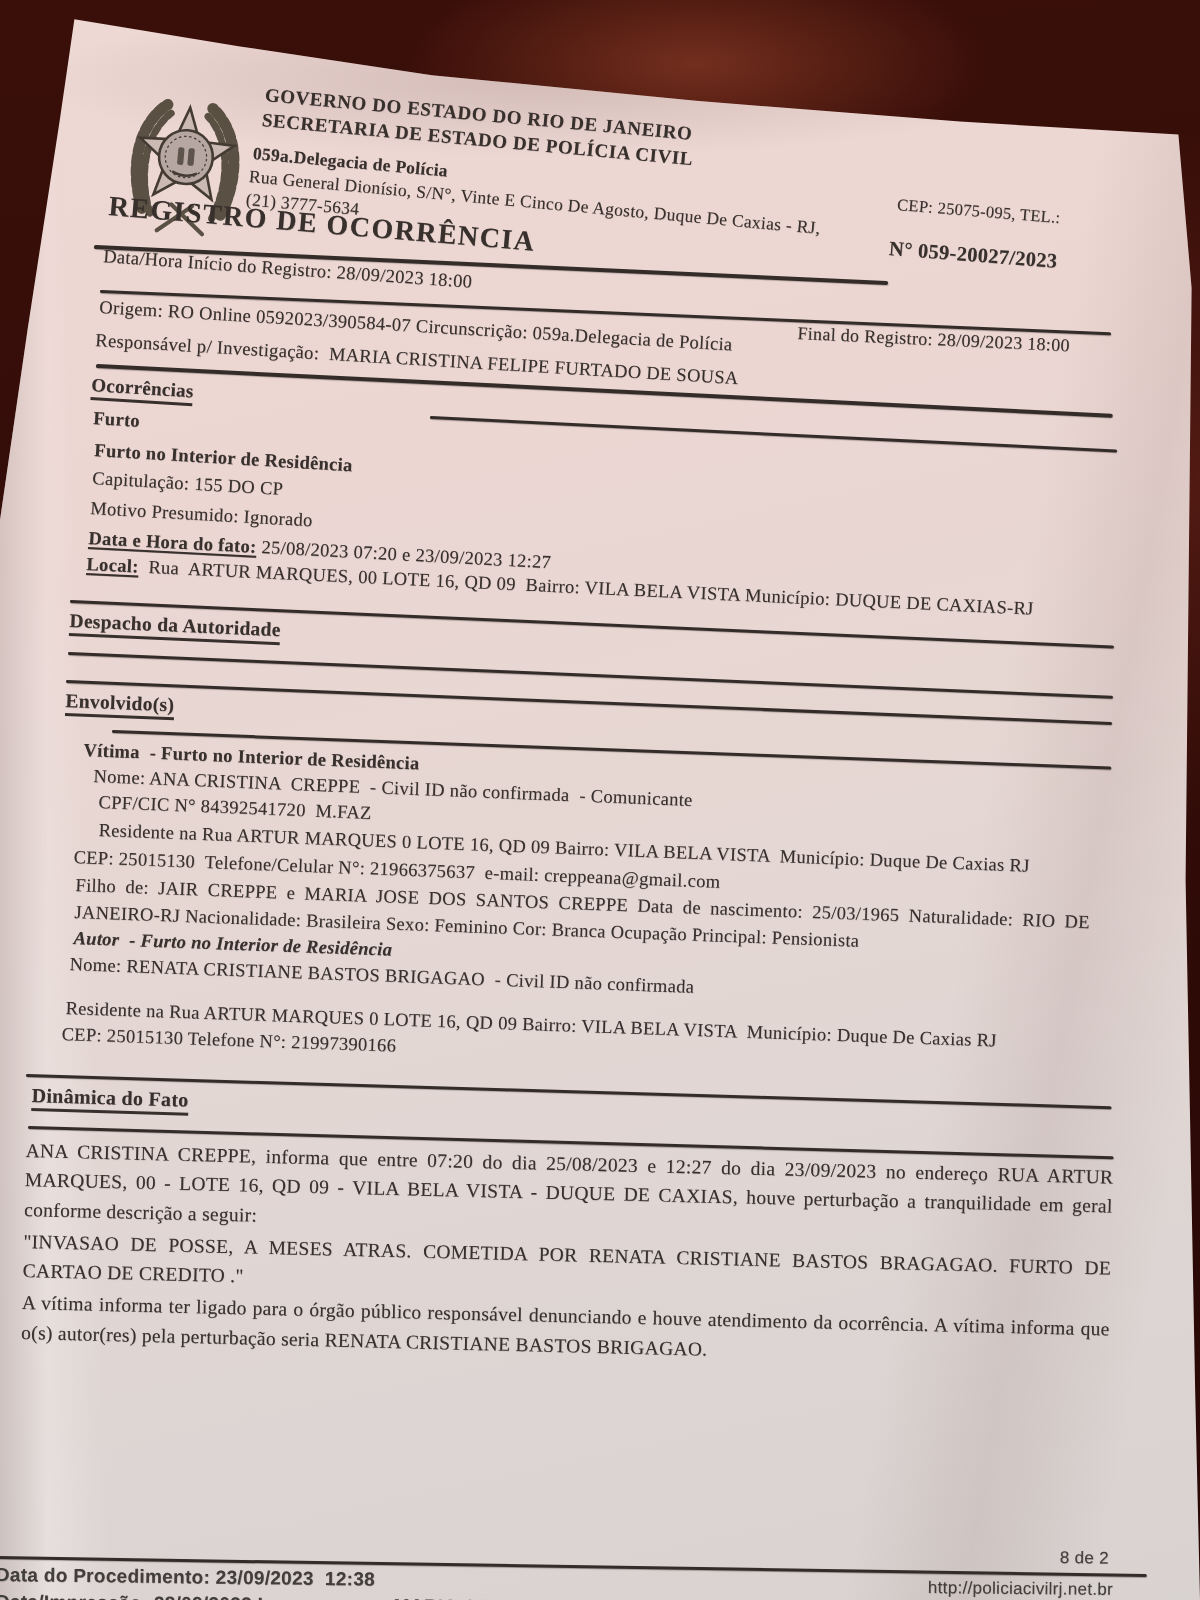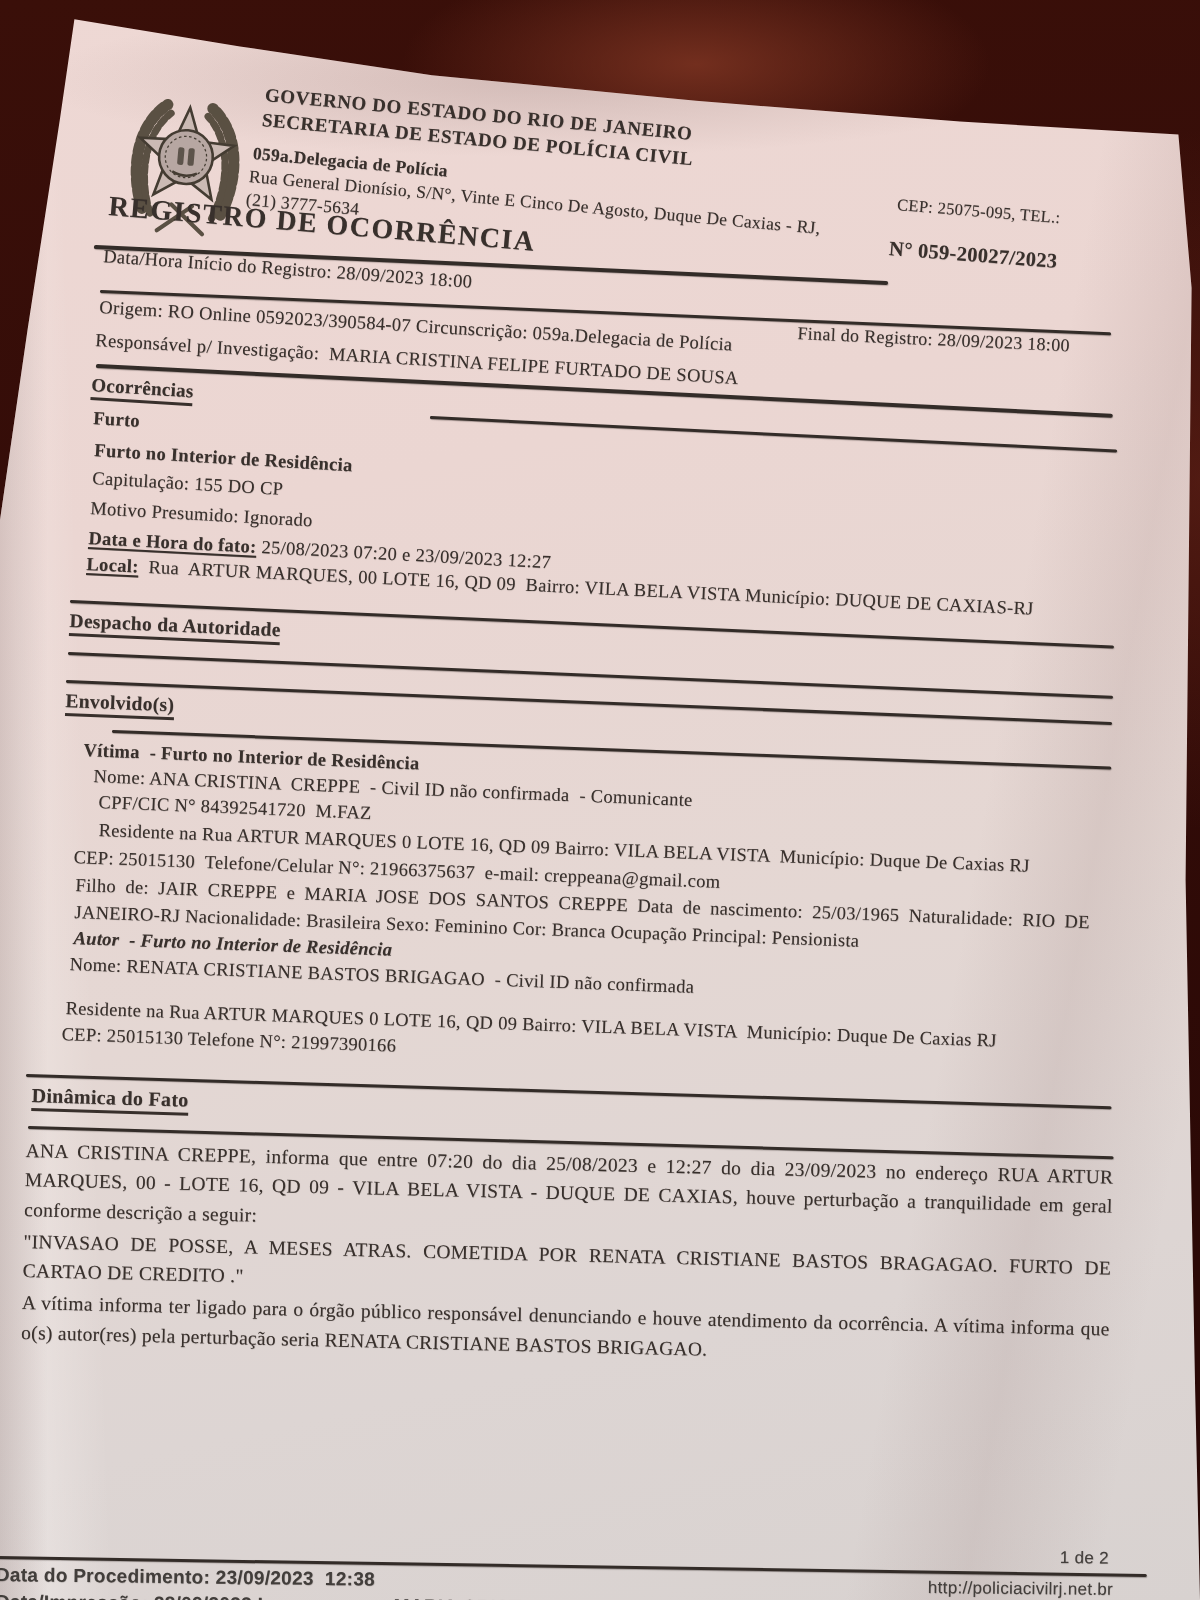--- a/index.html
+++ b/index.html
@@ -109,18 +109,18 @@
   <div class="t hd" style="left:32px;top:1084px;transform:rotate(1.7deg);font-size:20px;">Dinâmica do Fato</div>
   <div class="rule" style="left:28px;top:1126px;width:1086px;height:3px;transform:rotate(1.6deg);"></div>
   <div class="t wrap" style="left:26px;top:1136px;width:1088px;transform:rotate(1.4deg);font-size:19.5px;">
     <p> ANA CRISTINA CREPPE, informa que entre 07:20 do dia 25/08/2023 e 12:27 do dia 23/09/2023 no endereço RUA ARTUR MARQUES, 00 - LOTE 16, QD 09 - VILA BELA VISTA - DUQUE DE CAXIAS, houve perturbação a tranquilidade em geral conforme descrição a seguir:</p>
     <p>"INVASAO DE POSSE, A MESES ATRAS. COMETIDA POR RENATA CRISTIANE BASTOS BRAGAGAO. FURTO DE CARTAO DE CREDITO ."</p>
     <p>A vítima informa ter ligado para o órgão público responsável denunciando e houve atendimento da ocorrência. A vítima informa que o(s) autor(res) pela perturbação seria RENATA CRISTIANE BASTOS BRIGAGAO.</p>
   </div>
 
   <div class="rule" style="left:-5px;top:1556px;width:1152px;height:3px;transform:rotate(0.9deg);"></div>
   <div class="t sans" style="left:-4px;top:1564px;transform:rotate(0.7deg);font-size:19px;font-weight:600;color:#423e3b;">Data do Procedimento: 23/09/2023  12:38</div>
-  <div class="t sans" style="left:1060px;top:1548px;transform:rotate(0.7deg);font-size:17px;color:#423e3b;">1 de 2</div>
+  <div class="t sans" style="left:1060px;top:1548px;transform:rotate(0.7deg);font-size:17px;color:#423e3b;">8 de 2</div>
   <div class="t sans" style="left:-4px;top:1591px;transform:rotate(0.6deg);font-size:19px;font-weight:600;color:#423e3b;">Data/Impressão: 28/09/2023 Impresso por: MARIA CRISTINA FELIPE FURTADO DE SOUSA</div>
   <div class="t sans" style="left:928px;top:1578px;transform:rotate(0.6deg);font-size:17px;color:#423e3b;">http://policiacivilrj.net.br</div>
 
  </div>
 </div>
 
 </body></html>

